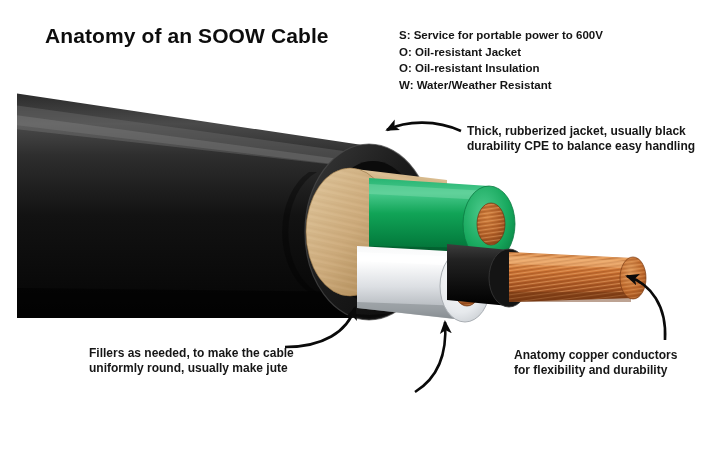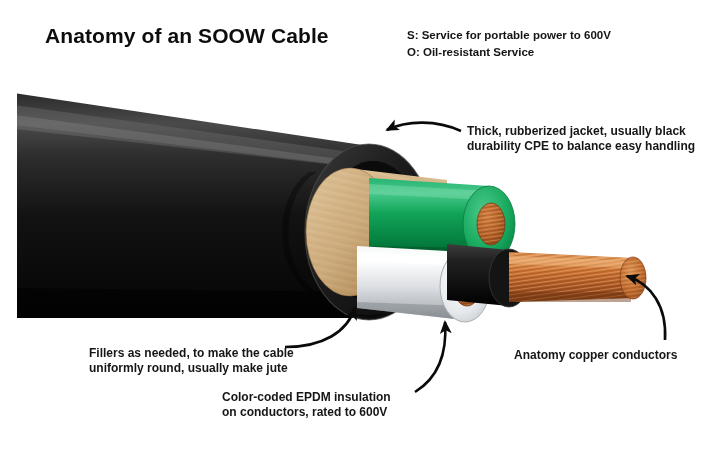--- a/index.html
+++ b/index.html
@@ -25,21 +25,21 @@
     top: 24px;
     font-size: 21px;
     font-weight: bold;
     color: #0d0d0d;
     letter-spacing: 0.1px;
     white-space: nowrap;
   }
 
   .legend-list {
     position: absolute;
-    left: 390px;
+    left: 382px;
     top: 27px;
     margin: 0;
     padding: 0;
     list-style: none;
   }
   .legend-list li {
     font-size: 11.5px;
     font-weight: bold;
     color: #141414;
     line-height: 16.5px;
@@ -80,21 +80,23 @@
 </style>
 </head>
 <body>
 
 <div id="stage">
 
   <div id="title">Anatomy of an SOOW Cable</div>
 
   <ul class="legend-list">
     <li>S: Service for portable power to 600V</li>
-    <li>O: Oil-resistant Service</li>
+    <li>O: Oil-resistant Jacket</li>
+    <li>O: Oil-resistant Insulation</li>
+    <li>W: Water/Weather Resistant</li>
   </ul>
 
   <svg id="cable" viewBox="0 0 720 474" xmlns="http://www.w3.org/2000/svg">
     <defs>
 
       <linearGradient id="gJacket" x1="0" y1="0" x2="0" y2="1">
         <stop offset="0%" stop-color="#2a2a2a"></stop>
         <stop offset="14%" stop-color="#4a4a4a"></stop>
         <stop offset="28%" stop-color="#2e2e2e"></stop>
         <stop offset="55%" stop-color="#121212"></stop>
@@ -278,22 +280,19 @@
   <div class="callout" id="callout-jacket">
     <div>Thick, rubberized jacket, usually black</div>
     <div>durability CPE to balance easy handling</div>
   </div>
 
   <div class="callout" id="callout-fillers">
     <div>Fillers as needed, to make the cable</div>
     <div>uniformly round, usually make jute</div>
   </div>
 
-  <div class="callout" id="callout-epdm">
-    <div>Color-coded EPDM insulation</div>
-    <div>on conductors, rated to 600V</div>
-  </div>
 
   <div class="callout" id="callout-copper">
     <div>Anatomy copper conductors</div>
+    <div>for flexibility and durability</div>
   </div>
 
 </div>
 
 </body></html>

